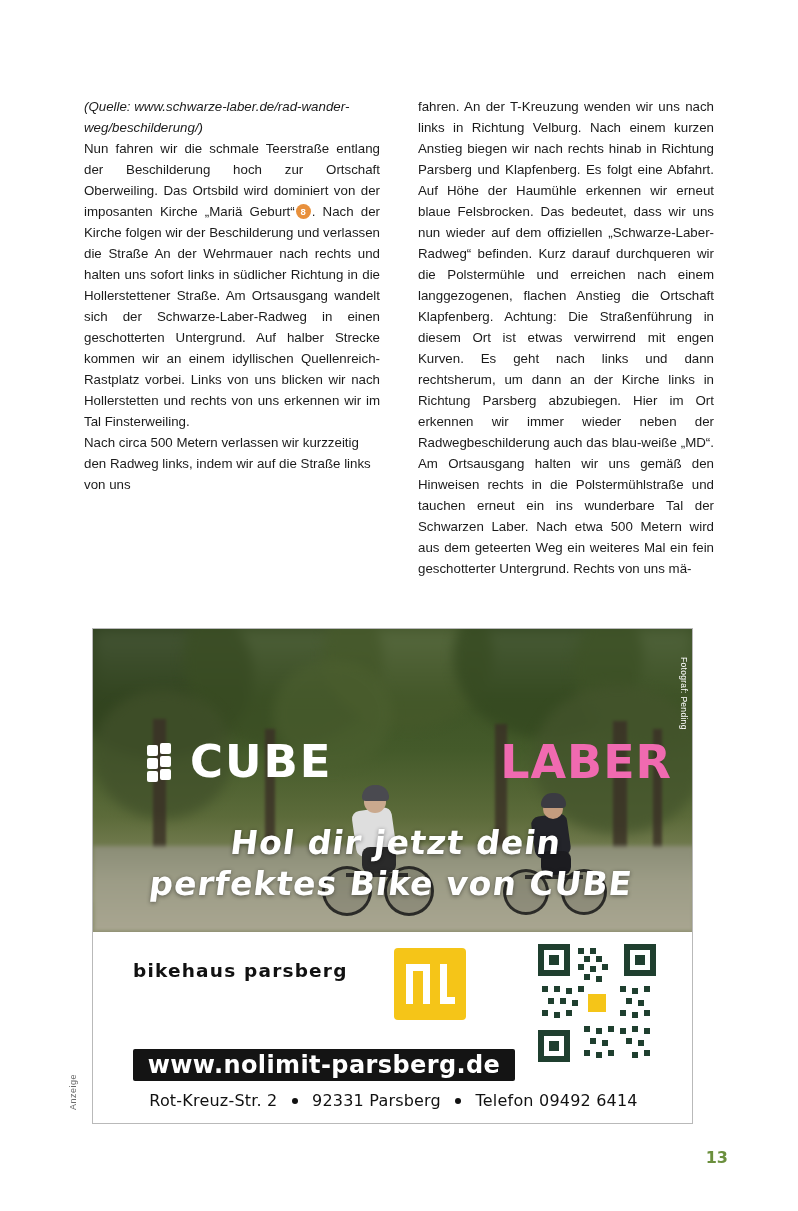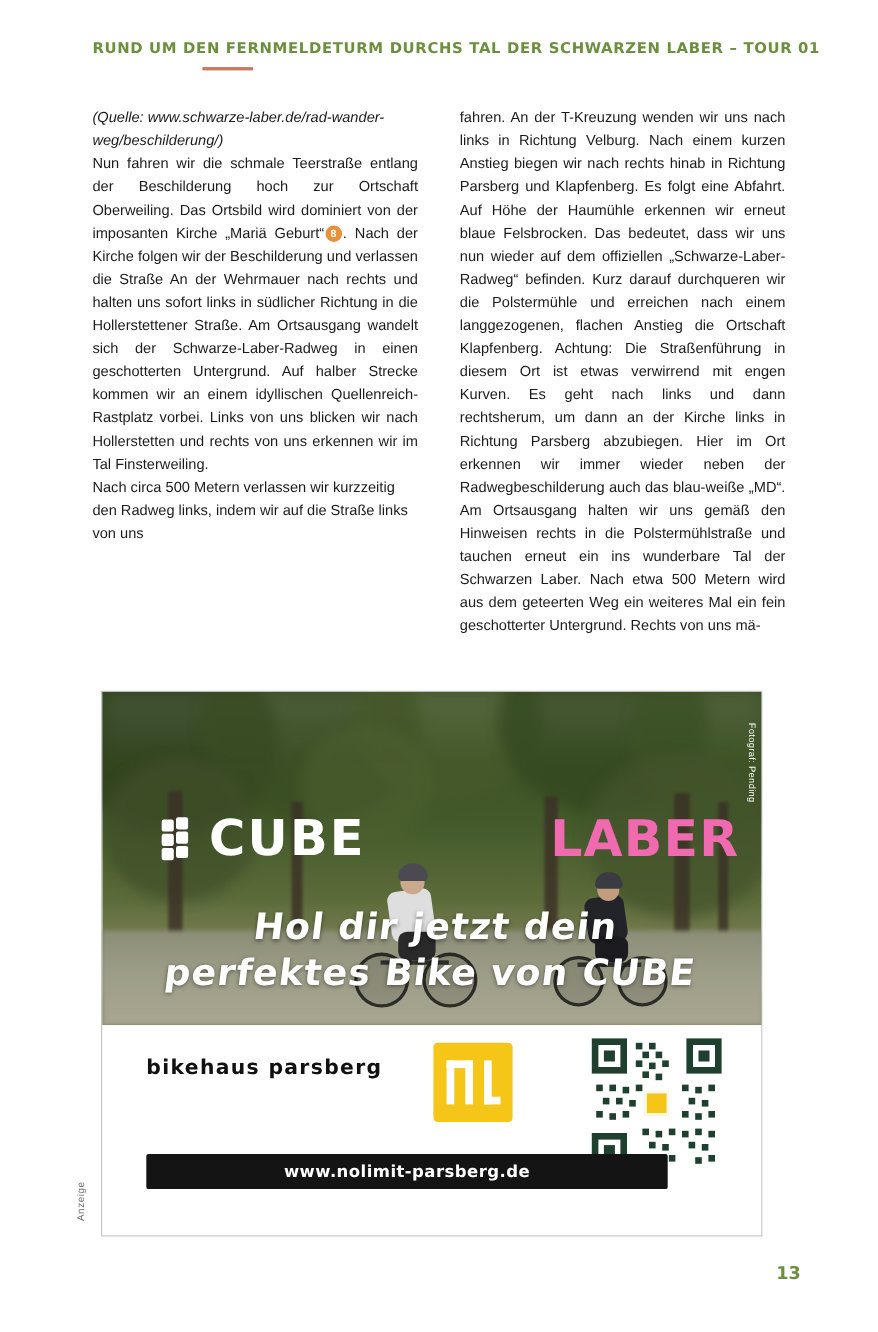--- a/index.html
+++ b/index.html
@@ -308,27 +308,27 @@
     left: 48px; top: 48px;
     width: 22px; height: 22px;
     background: #f5c518;
     border: 2px solid #fff;
   }
 
   .url-bar {
     position: absolute;
     left: 40px;
     top: 117px;
-    width: 474px;
+    width: 382px;
     height: 32px;
     background: #141414;
     border-radius: 2px;
     color: #fff;
     font-family: "DejaVu Sans", sans-serif;
-    font-size: 15px;
+    font-size: 24px;
     font-weight: 700;
     letter-spacing: .4px;
     display: flex;
     align-items: center;
     justify-content: center;
     text-align: right;
   }
 
   .ad-address {
     position: absolute;
@@ -369,24 +369,20 @@
     font-size: 16px;
     font-weight: 700;
     color: #6b8f3d;
   }
 </style>
 </head>
 <body>
 
 <div class="page">
 
-  <div class="header">
-    <div class="header-title">RUND UM DEN FERNMELDETURM DURCHS TAL DER SCHWARZEN LABER – TOUR 01</div>
-    <div class="header-rule"></div>
-  </div>
 
   <div class="columns">
 
     <div class="col col-left">
       <p class="para italic nojust">(Quelle: www.schwarze-laber.de/rad-wander-weg/beschilderung/)</p>
       <p class="para"><span>Nun fahren wir die schmale Teerstraße entlang der Beschilderung hoch zur Ortschaft Oberweiling. Das Ortsbild wird dominiert von der imposanten Kirche „Mariä Geburt“</span><span class="marker">8</span><span>. Nach der Kirche folgen wir der Beschilderung und verlassen die Straße An der Wehrmauer nach rechts und halten uns sofort links in südlicher Richtung in die Hollerstettener Straße. Am Ortsausgang wandelt sich der Schwarze-Laber-Radweg in einen geschotterten Untergrund. Auf halber Strecke kommen wir an einem idyllischen Quellenreich-Rastplatz vorbei. Links von uns blicken wir nach Hollerstetten und rechts von uns erkennen wir im Tal Finsterweiling.</span></p>
       <p class="para nojust">Nach circa 500 Metern verlassen wir kurzzeitig den Radweg links, indem wir auf die Straße links von uns</p>
     </div>
 
     <div class="col col-right">
@@ -526,20 +522,27 @@
         <div class="cell" style="left:46px; top:106px; width:6px; height:6px;"></div>
         <div class="cell" style="left:58px; top:108px; width:6px; height:6px;"></div>
         <div class="cell" style="left:70px; top:106px; width:6px; height:6px;"></div>
         <div class="cell" style="left:94px; top:108px; width:6px; height:6px;"></div>
         <div class="cell" style="left:106px; top:106px; width:6px; height:6px;"></div>
         <div class="logo"></div>
       </div>
 
       <div class="url-bar">www.nolimit-parsberg.de</div>
 
+      <div class="ad-address">
+        <span>Rot-Kreuz-Str. 2</span>
+        <span class="dot"></span>
+        <span>92331 Parsberg</span>
+        <span class="dot"></span>
+        <span>Telefon 09492 6414</span>
+      </div>
 
     </div>
   </div>
 
   <div class="anzeige">Anzeige</div>
 
   <div class="page-number">13</div>
 
 </div>
 

